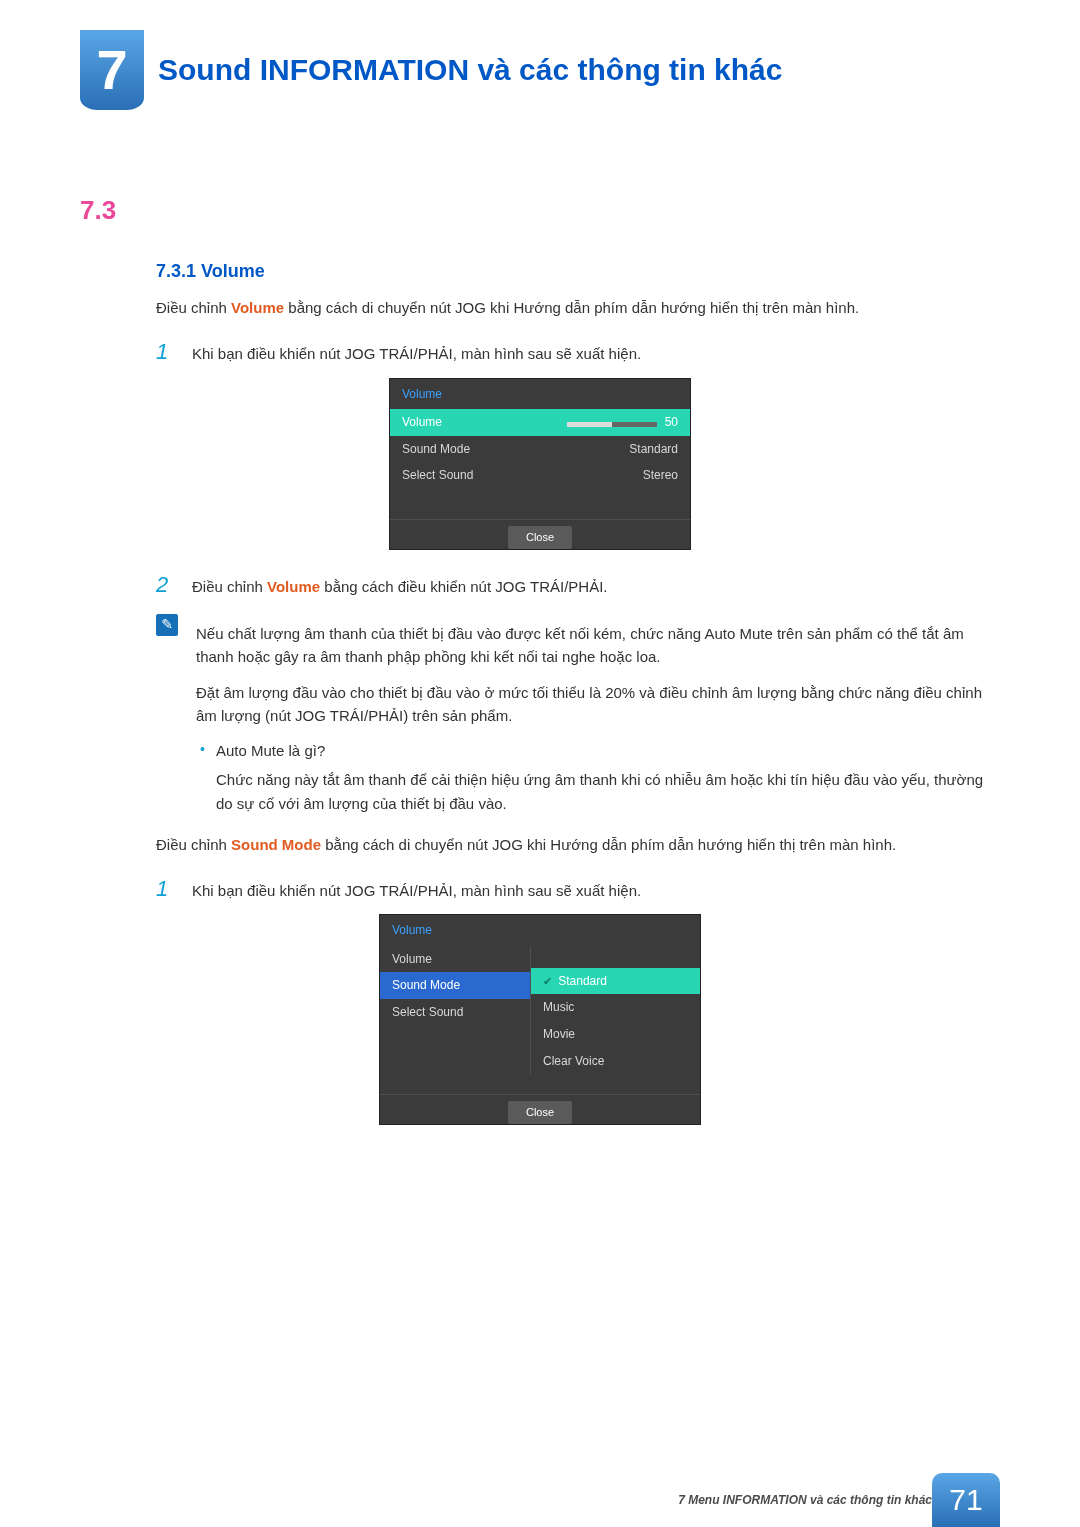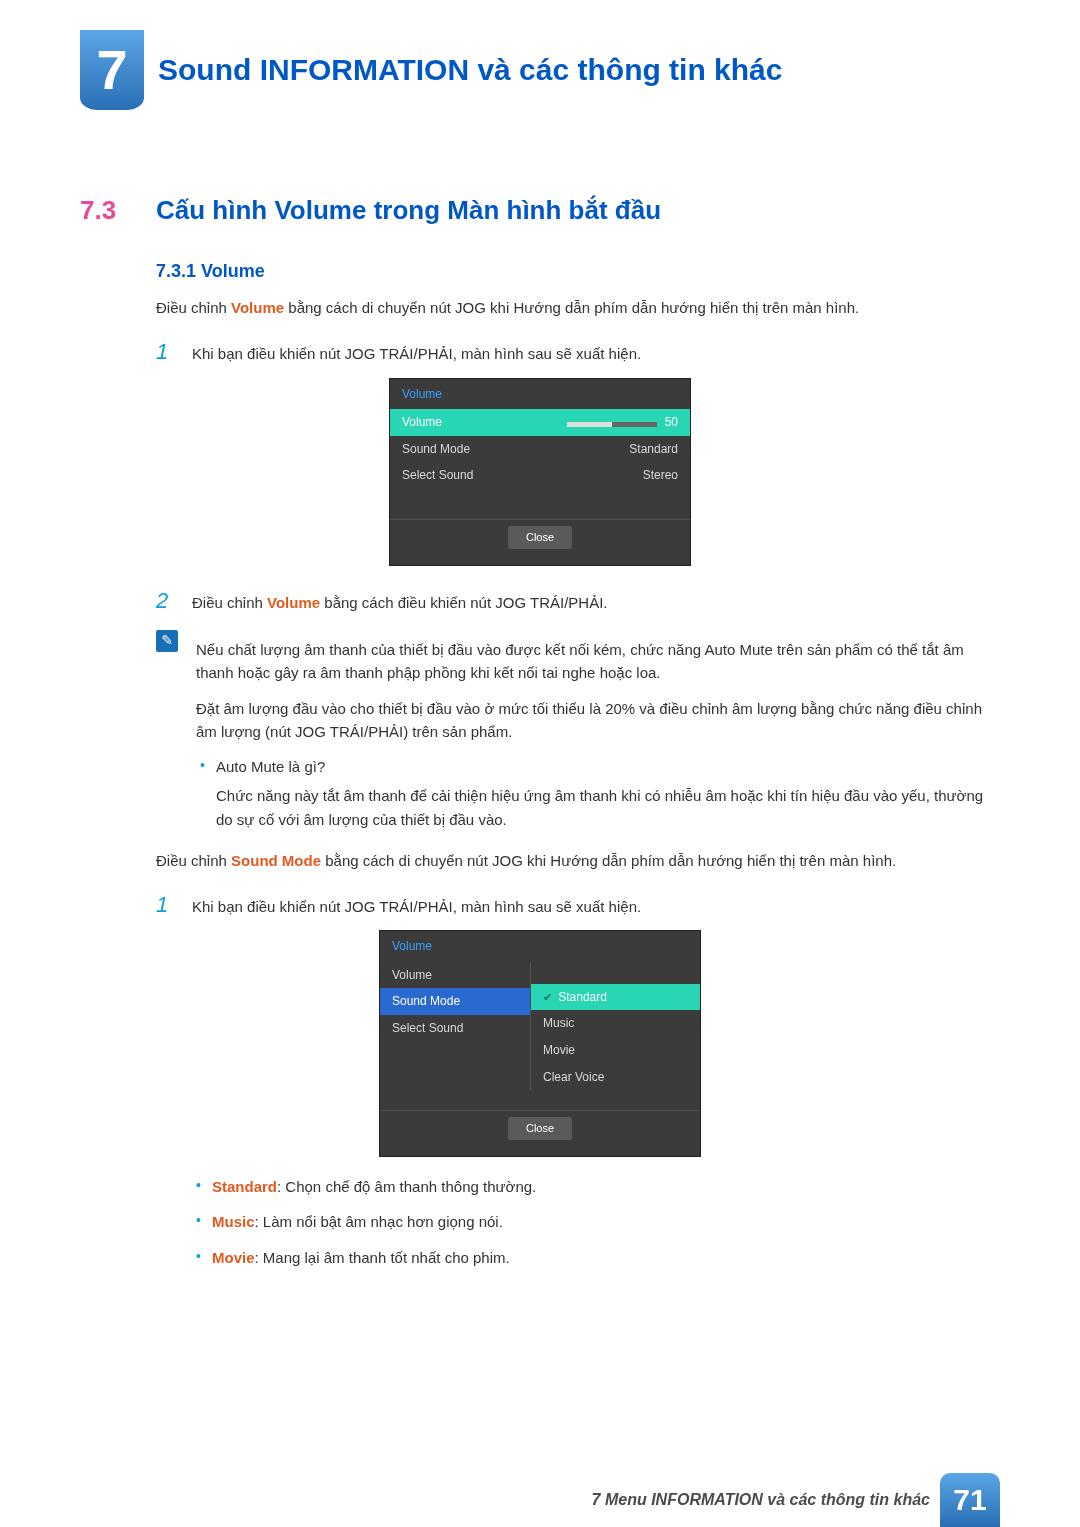--- a/index.html
+++ b/index.html
@@ -127,21 +127,21 @@
     padding: 4px 12px;
   }
   .osd-row.sel {
     background: #28d6b4; color:#fff;
   }
   .bar-track {
     width: 90px; height: 5px; background:#666; position:relative; margin-top:5px; margin-right:8px;
   }
   .bar-fill { position:absolute; left:0; top:0; height:100%; width:50%; background:#ddd; }
   .osd-close-row {
-    text-align:center; padding:6px 0 16px 0; border-top:1px solid #505050; margin-top:30px;
+    text-align:center; padding:6px 0 0 0; border-top:1px solid #505050; margin-top:30px;
   }
   .osd-close { background:#5a5a5a; padding:3px 18px; border-radius:2px; color:#fff; font-size:11px; display:inline-block;}
   .osd2 { width:320px; }
   .osd2-body { display:flex; }
   .osd2-left { width:150px; }
   .osd2-right {
     flex:1; background:#3b3b3b; border-left:1px solid #505050;
   }
   .osd2-left .osd-row { padding:4px 12px; }
   .osd2-left .osd-row.blue-sel { background:#2a6ad0; color:#fff; }
@@ -151,44 +151,42 @@
   .osd2-right .opt.sel {
     background:#28d6b4; color:#fff;
   }
   .osd2-right .opt.sel::before { content:"✔"; color:#0b7b63; margin-right:6px; font-size:11px;}
 
   .footer {
     position:absolute; bottom:0; right:40px;
     display:flex; align-items:center; gap:0;
   }
   .footer-text {
-    color:#4b4b4b; font-weight:bold; font-style:italic; font-size:16px;
-    padding-right:10px;
+    color:#4b4b4b; font-weight:bold; font-style:italic; font-size:12px;
   }
   .footer-page {
     background: linear-gradient(#5aa6e6, #2a6fb6);
-    color:#fff; font-size:30px; font-weight:bold;
-    width:60px; height:54px;
+    color:#fff; font-size:30px; font-weight:normal;
+    width:68px; height:54px;
     display:flex; align-items:center; justify-content:center;
     border-radius:10px 10px 0 0;
   }
 </style>
 </head>
 <body>
 
 <div class="page">
 
   <div class="chap-head">
     <div class="chap-badge">7</div>
     <div class="chap-title">Sound INFORMATION và các thông tin khác</div>
   </div>
 
   <div class="section-row">
     <div class="section-num">7.3</div>
-    <div class="section-title">Cấu hình Volume trong Màn hình bắt đầu</div>
   </div>
 
   <div class="sub-head">7.3.1  Volume</div>
 
   <p class="para">
     <span>Điều chỉnh </span><span class="hl">Volume</span><span> bằng cách di chuyển nút JOG khi Hướng dẫn phím dẫn hướng hiển thị trên màn hình.</span>
   </p>
 
   <div class="step-row">
     <div class="step-num">1</div>
@@ -274,30 +272,19 @@
           <div class="opt">Movie</div>
           <div class="opt">Clear Voice</div>
         </div>
       </div>
       <div class="osd-close-row" style="margin-top:20px;">
         <span class="osd-close">Close</span>
       </div>
     </div>
   </div>
 
-  <ul class="bullets-desc">
-    <li>
-      <span class="hl">Standard</span><span>: Chọn chế độ âm thanh thông thường.</span>
-    </li>
-    <li>
-      <span class="hl">Music</span><span>: Làm nổi bật âm nhạc hơn giọng nói.</span>
-    </li>
-    <li>
-      <span class="hl">Movie</span><span>: Mang lại âm thanh tốt nhất cho phim.</span>
-    </li>
-  </ul>
 
   <div class="footer">
     <div class="footer-text">7 Menu INFORMATION và các thông tin khác</div>
     <div class="footer-page">71</div>
   </div>
 
 </div>
 
 </body></html>

